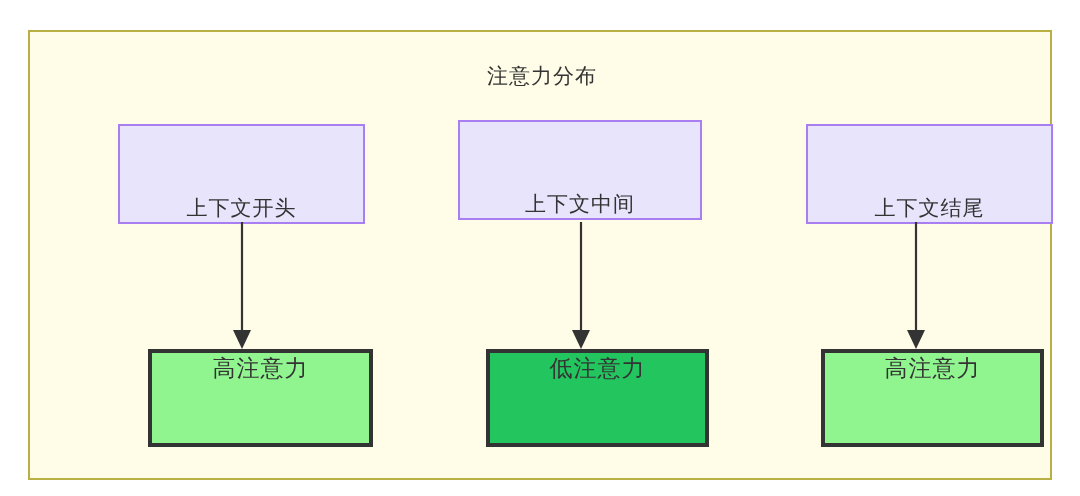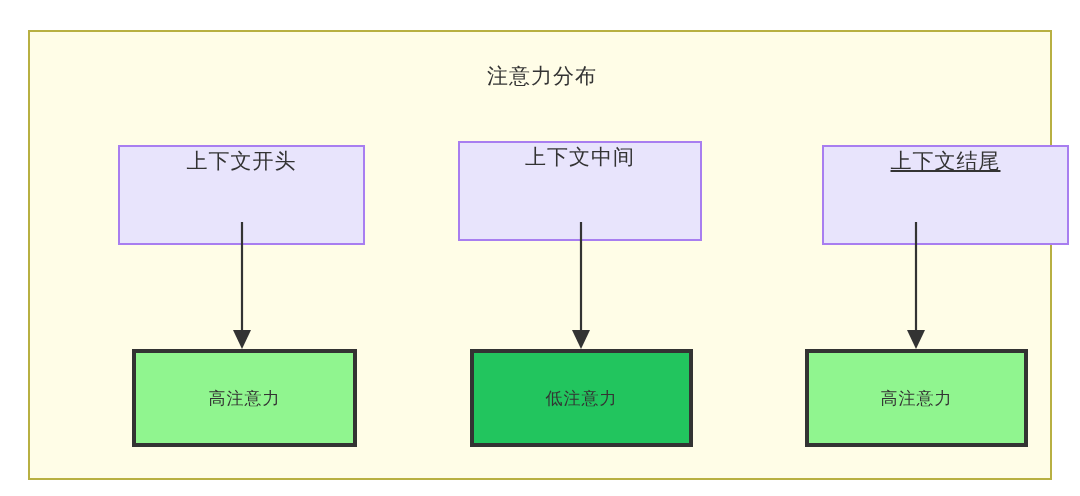--- a/index.html
+++ b/index.html
@@ -41,43 +41,42 @@
     line-height: 1;
   }
   .source-box {
     position: absolute;
     box-sizing: border-box;
     width: 247px;
     height: 100px;
     background: #e8e4fc;
     border: 2px solid #a87ef0;
     display: flex;
-    align-items: flex-start;
+    align-items: flex-end;
     justify-content: center;
     font-size: 21px;
     color: #333333;
     letter-spacing: 1px;
-    margin-top: 21px;
   }
   .src-0 { left: 88px;  top: 92px; }
   .src-1 { left: 428px; top: 88px; width: 244px; }
-  .src-2 { left: 792px; top: 92px; text-decoration: underline; }
+  .src-2 { left: 776px; top: 92px; }
 
   .result-box {
     position: absolute;
     box-sizing: border-box;
     width: 225px;
     height: 98px;
     border: 4px solid #333333;
     display: flex;
-    align-items: center;
     justify-content: center;
-    font-size: 17px;
+    font-size: 23px;
     color: #333333;
     letter-spacing: 1px;
+    margin-left: 16px;
   }
   .res-0 { left: 102px; top: 317px; }
   .res-1 { left: 440px; top: 317px; width: 223px; }
   .res-2 { left: 775px; top: 317px; width: 223px; }
 
   .fill-green { background: #90f58f; }
   .fill-red   { background: #22c55e; }
 
   .arrow-svg {
     position: absolute;

